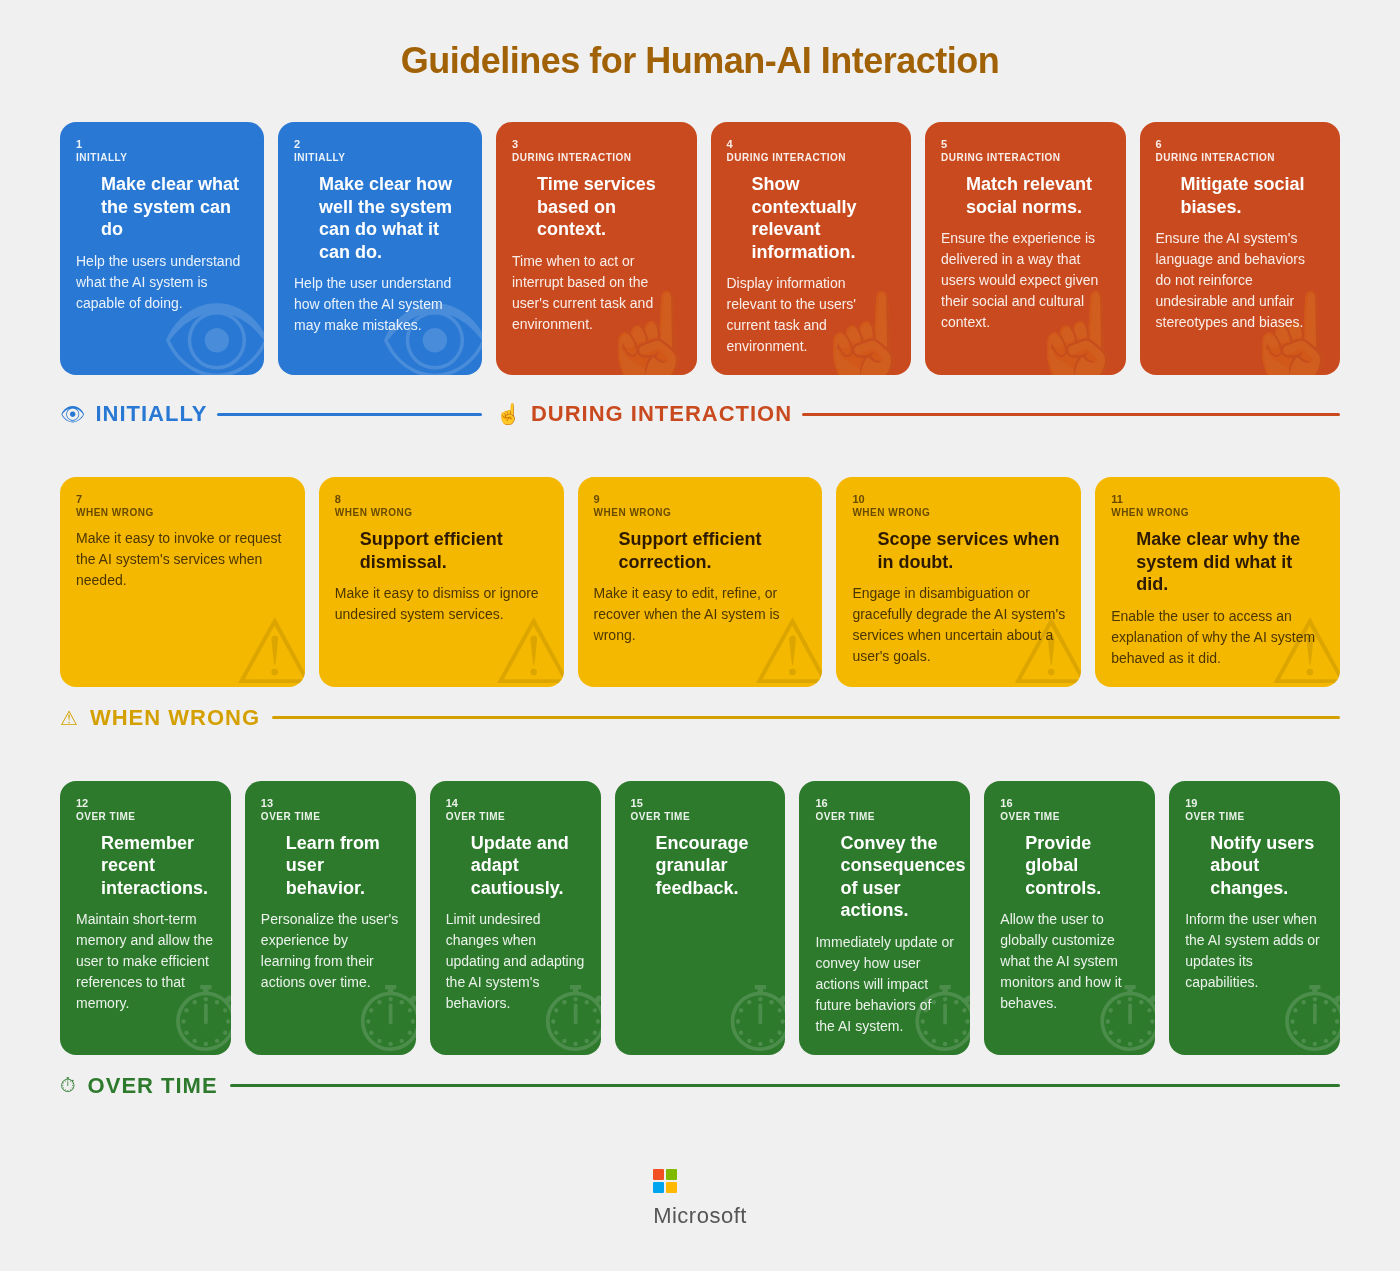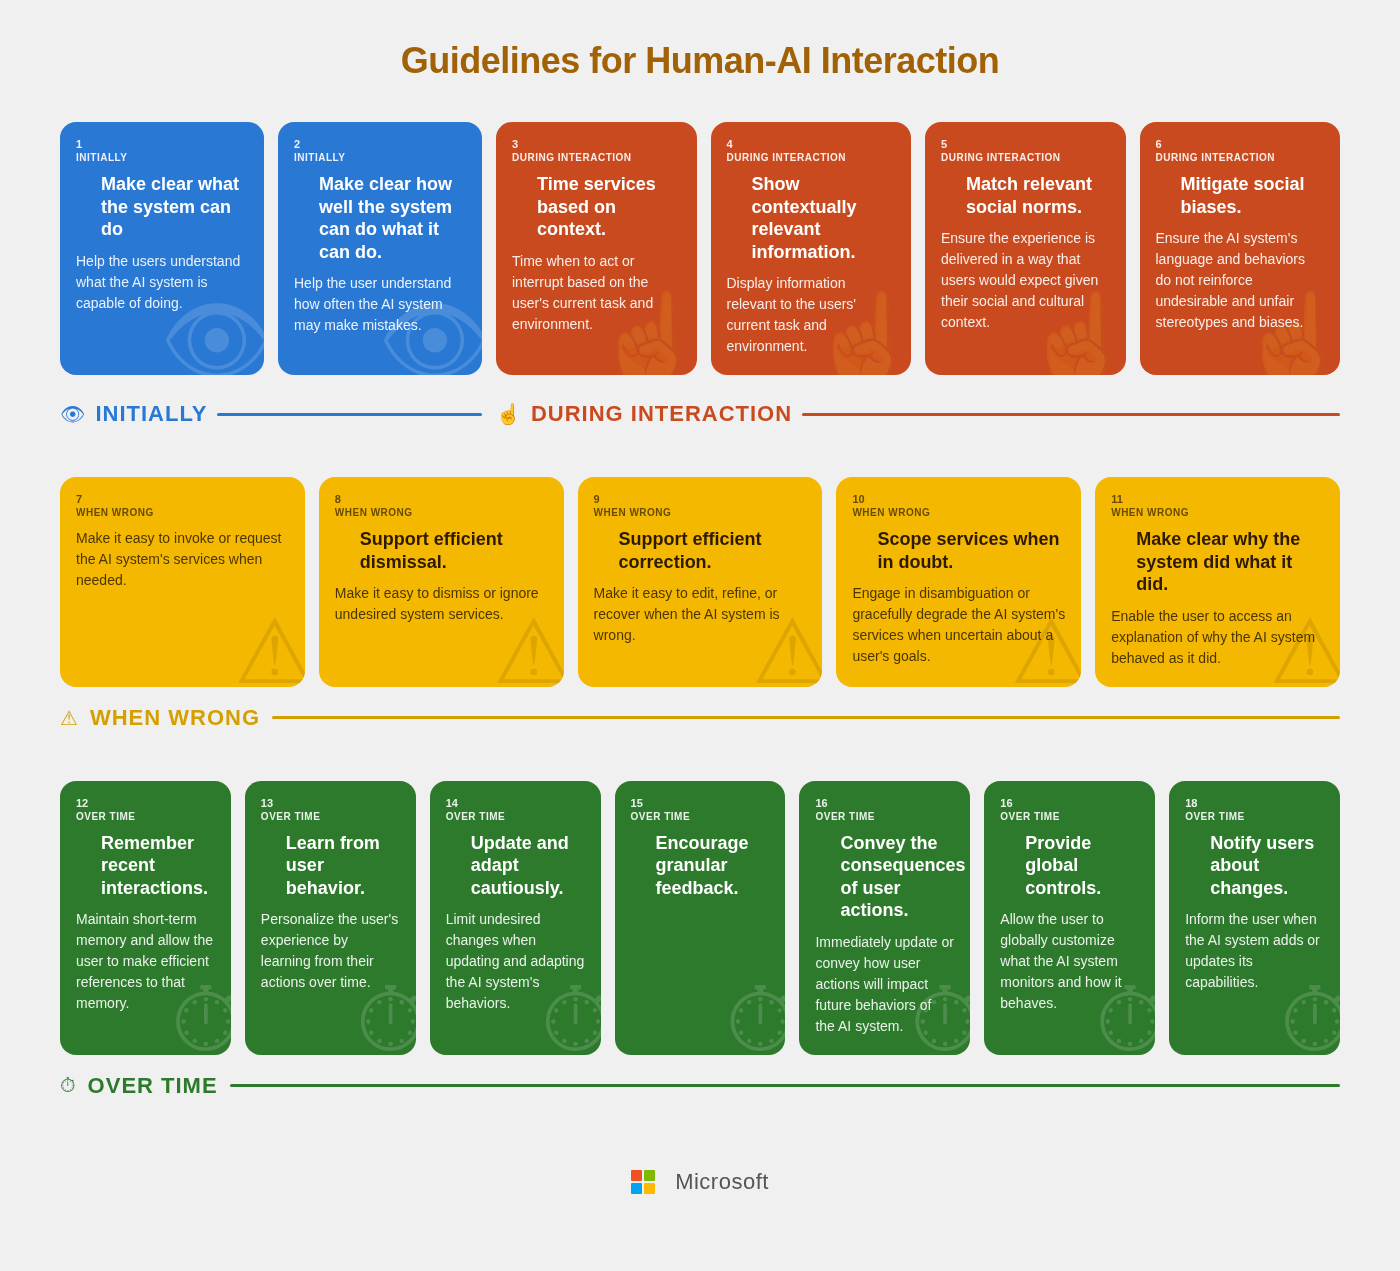--- a/index.html
+++ b/index.html
@@ -137,23 +137,24 @@
       display: flex;
       align-items: center;
       gap: 10px;
     }
     .dual-label-part.initially { flex: 2; }
     .dual-label-part.during { flex: 4; }
 
     
     .ms-logo-row {
       display: flex;
-      align-items: center;
-      gap: 20px;
+      align-items: flex-start;
+      gap: 10px;
       margin-top: 20px;
+      flex-direction: column;
     }
     .ms-grid {
       display: grid;
       grid-template-columns: 1fr 1fr;
       grid-template-rows: 1fr 1fr;
       gap: 2px;
       width: 24px;
       height: 24px;
     }
     .ms-grid div { border-radius: 1px; }
@@ -327,21 +328,21 @@
       </div>
       <div class="card card-green">
         <div class="card-watermark">⏱</div>
         <div class="card-num">16</div>
         <div class="card-category">OVER TIME</div>
         <div class="card-title">Provide global controls.</div>
         <div class="card-desc">Allow the user to globally customize what the AI system monitors and how it behaves.</div>
       </div>
       <div class="card card-green">
         <div class="card-watermark">⏱</div>
-        <div class="card-num">18</div>
+        <div class="card-num">19</div>
         <div class="card-category">OVER TIME</div>
         <div class="card-title">Notify users about changes.</div>
         <div class="card-desc">Inform the user when the AI system adds or updates its capabilities.</div>
       </div>
     </div>
   <div class="section-label-row">
     <span class="section-icon green-label">⏱</span>
     <span class="section-label-text green-label">OVER TIME</span>
     <div class="section-label-line green-line"></div>
   </div>

